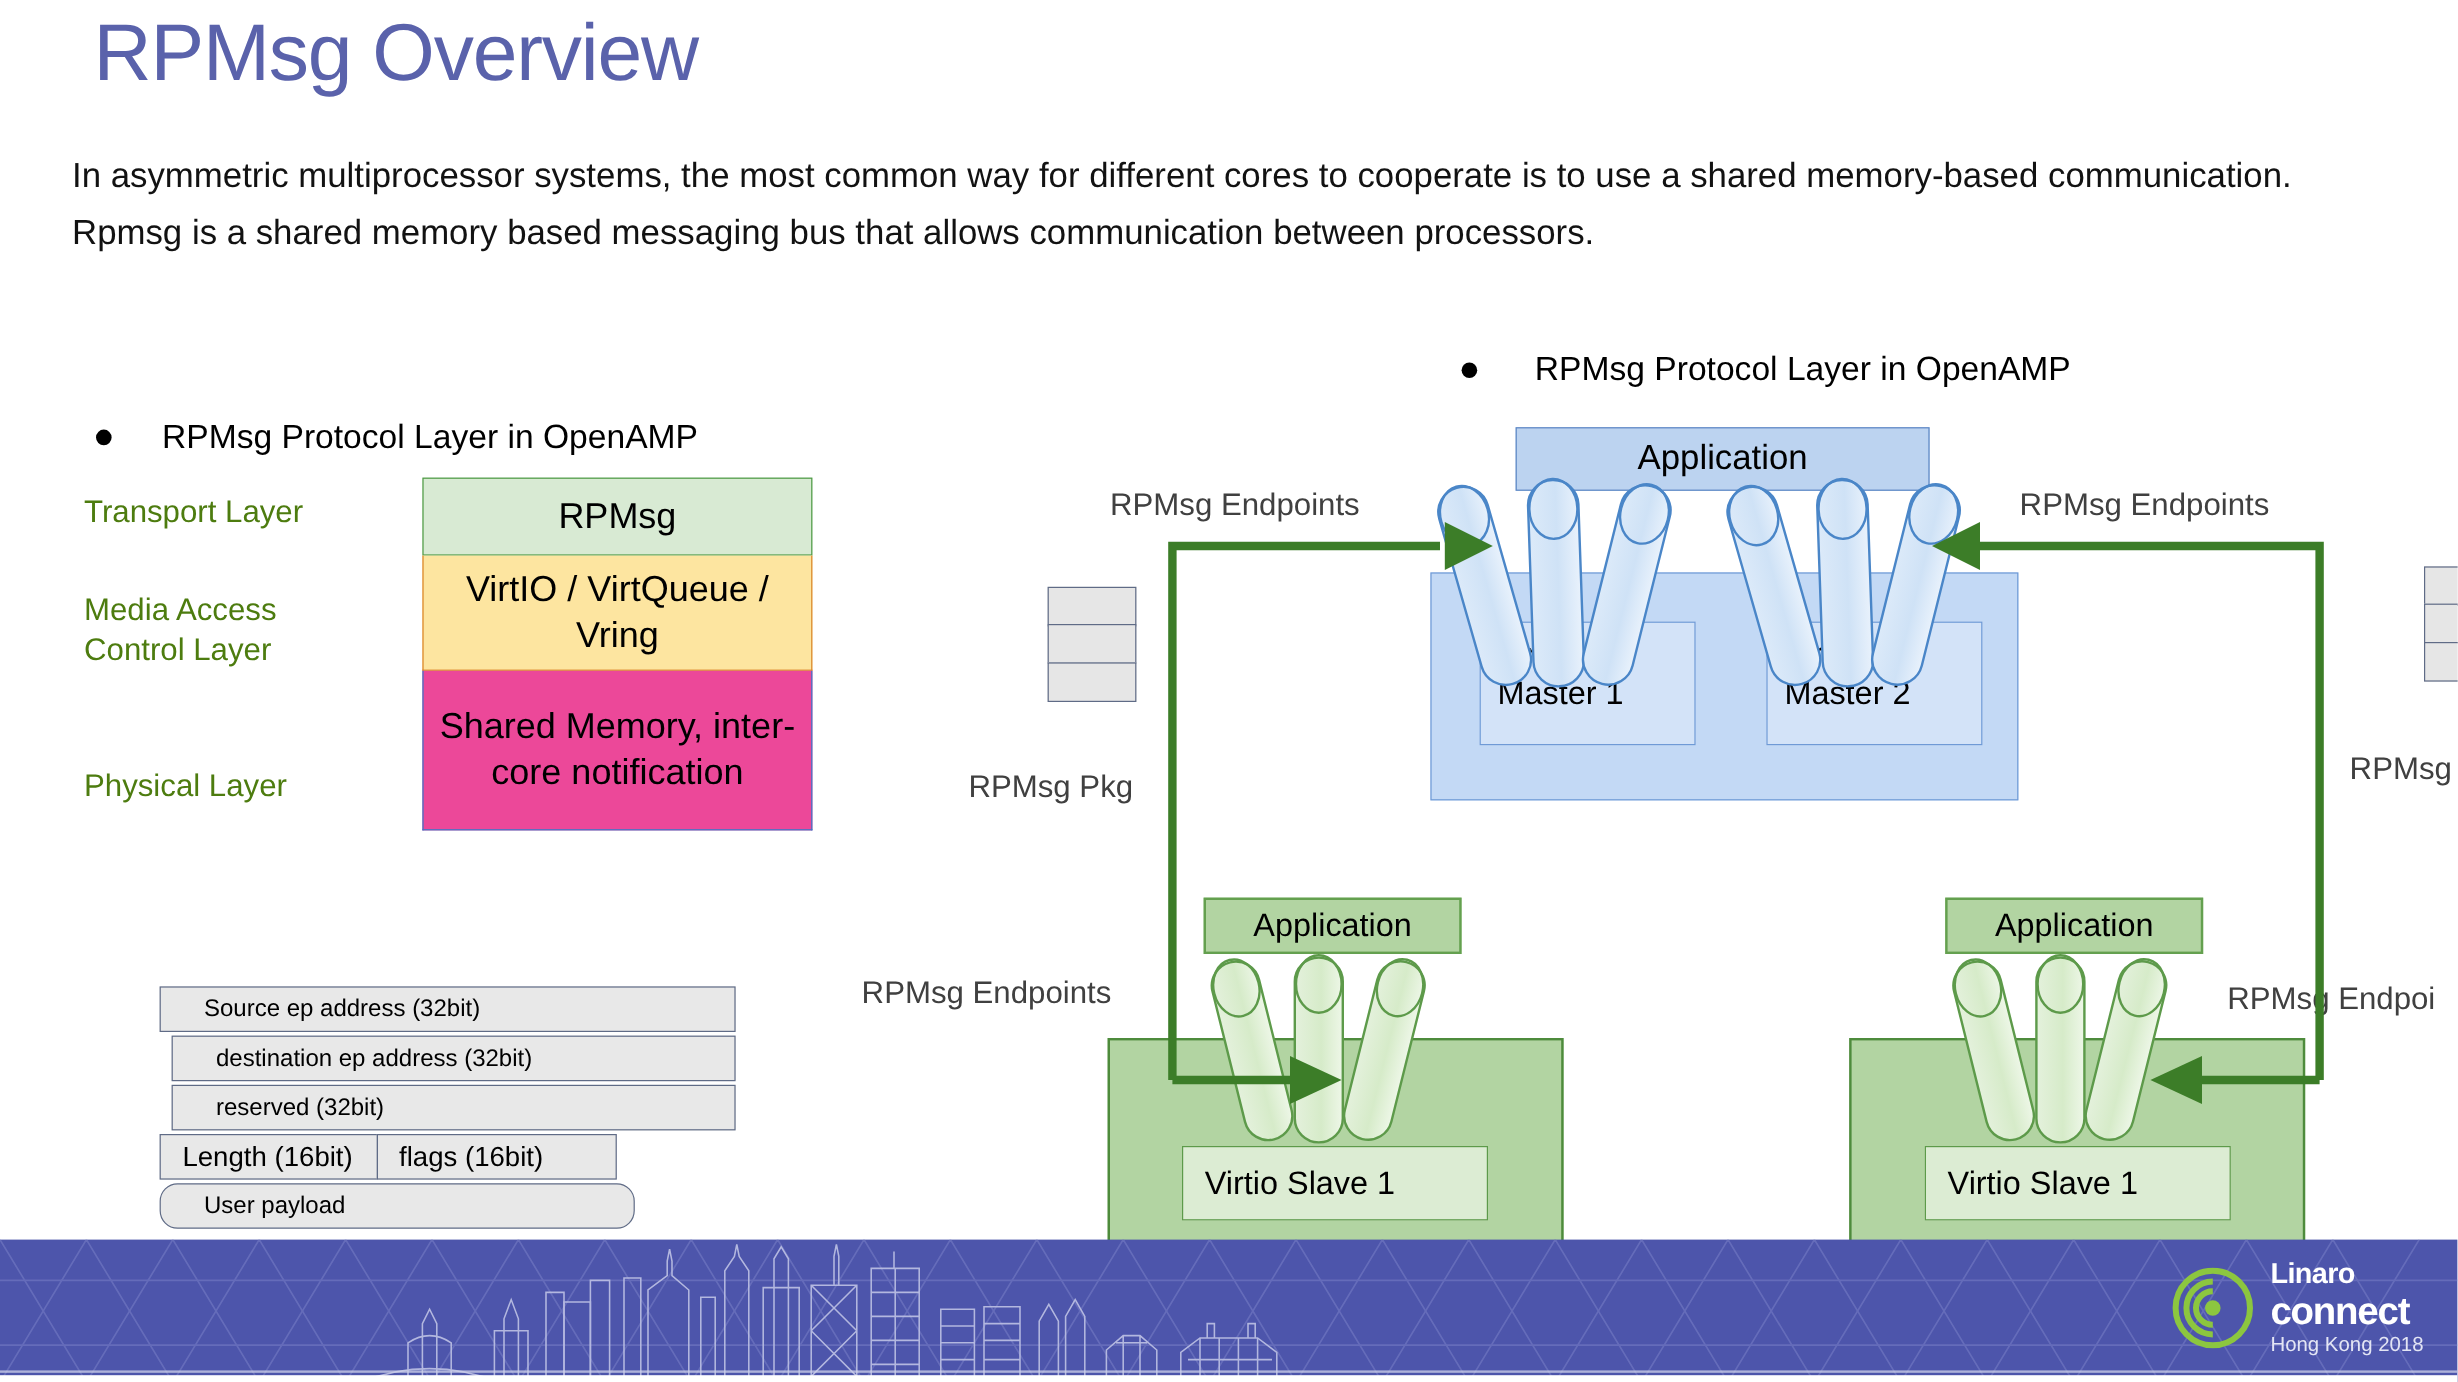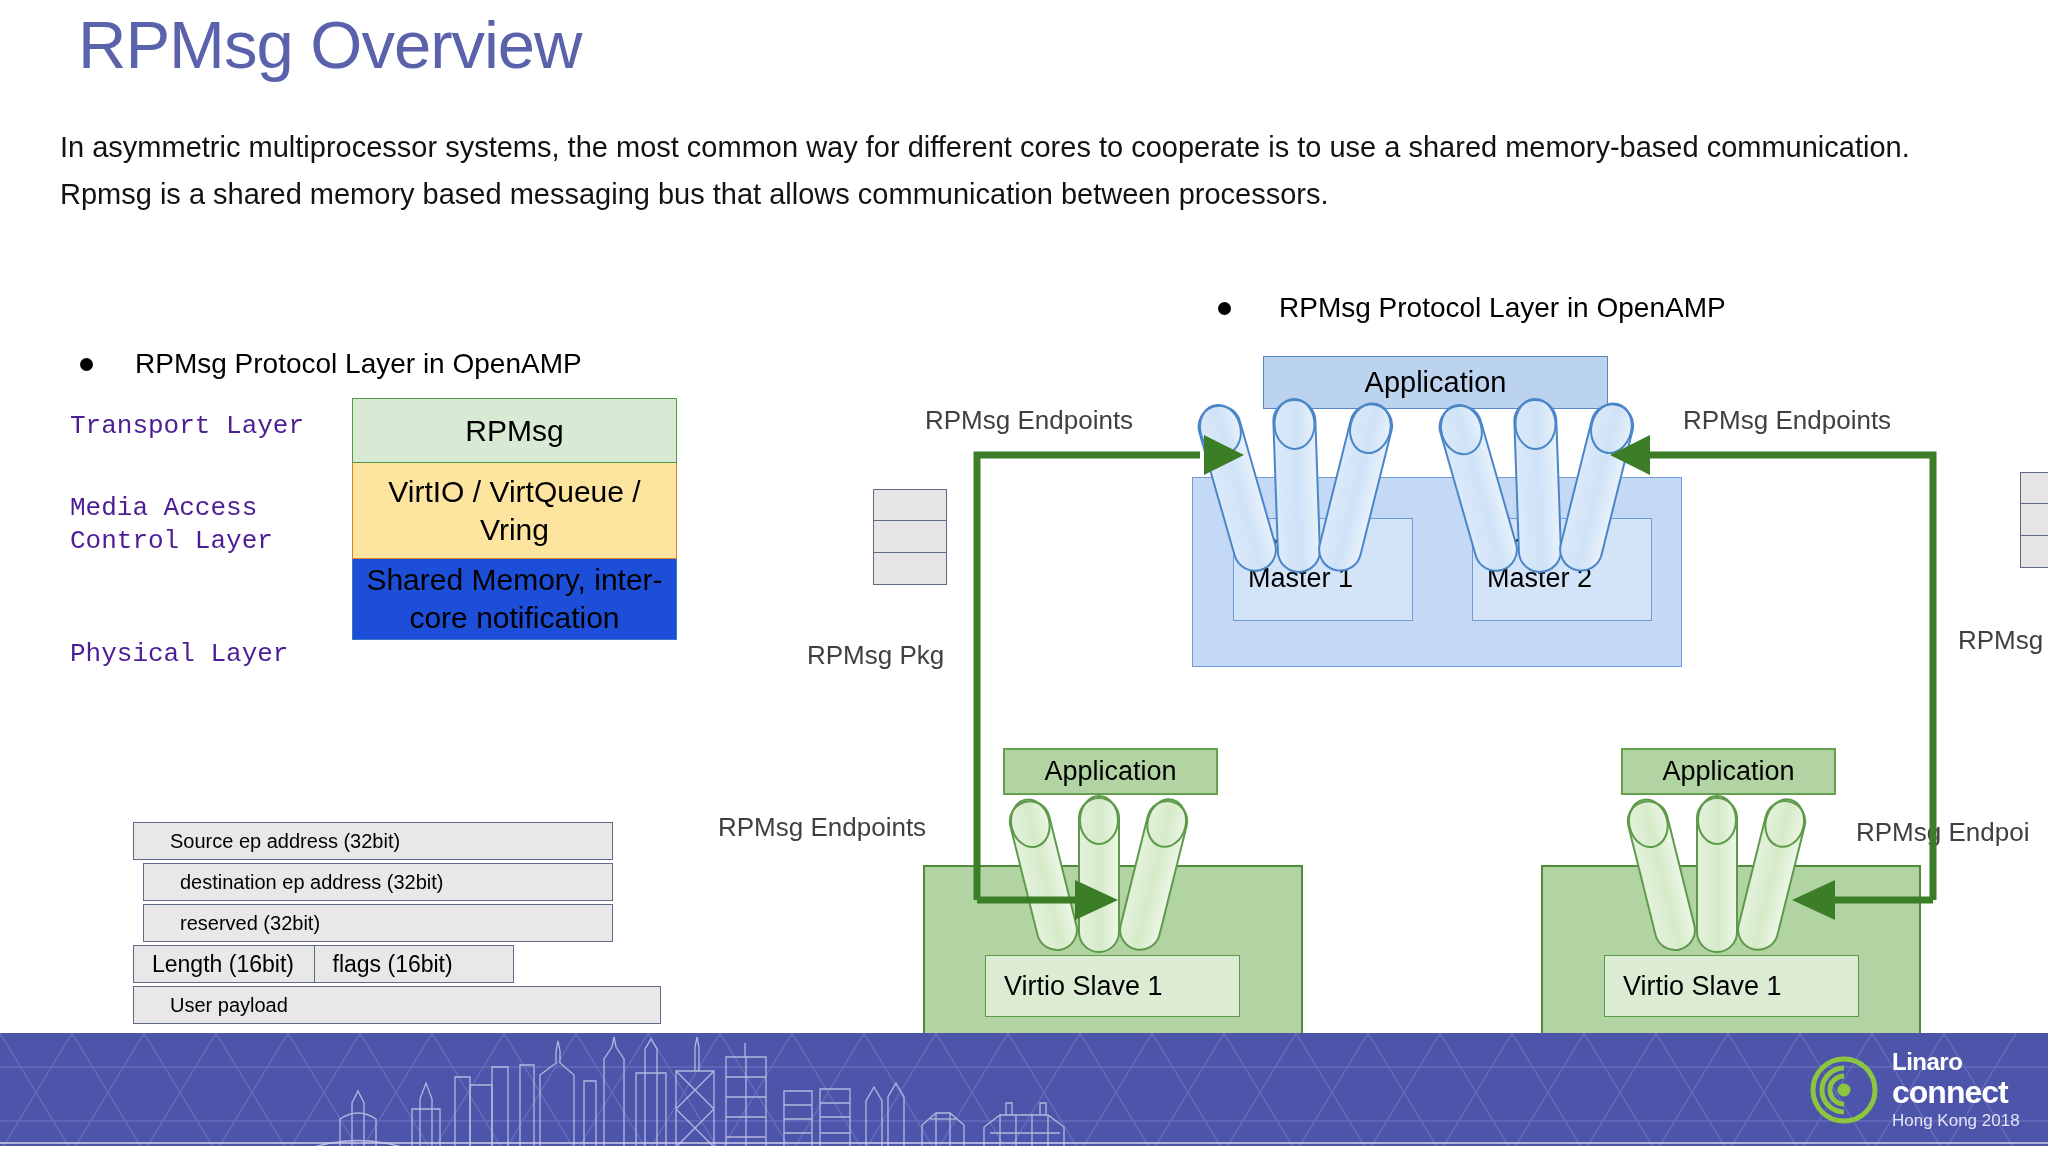--- a/index.html
+++ b/index.html
@@ -42,25 +42,25 @@
   
   #layer-stack { position: absolute; left: 352px; top: 398px; width: 325px; }
   .layer-box {
     box-sizing: border-box;
     display: flex; align-items: center; justify-content: center;
     text-align: center; font-size: 30px; line-height: 38px;
     color: #000;
   }
   .layer-transport { height: 65px; background: #d8ead3; border: 1.5px solid #4e9a45; }
   .layer-mac { height: 96px; background: #fde5a0; border: 1.5px solid #d98428; border-top: none; }
-  .layer-phys { height: 81px; background: #1d4ed8; border: 1.5px solid #3b78c9; border-top: none; }
+  .layer-phys { height: 133px; background: #ec4899; border: 1.5px solid #3b78c9; border-top: none; }
 
   .layer-label {
-    position: absolute; font-size: 26px; color: #4c1d95;
-    line-height: 33px; white-space: nowrap; font-family: Liberation Mono, monospace;
+    position: absolute; font-size: 26px; color: #4d7c0f;
+    line-height: 33px; white-space: nowrap;
   }
 
   
   #hdr-table { position: absolute; left: 133px; top: 822px; width: 480px; }
   .hdr-row {
     box-sizing: border-box;
     background: #e8e8e8; border: 1.5px solid #5f6b86;
     height: 38px; display: flex; align-items: center;
     font-size: 20px; color: #000; padding-left: 36px;
     margin-bottom: 3px;
@@ -161,21 +161,21 @@
 
 
   <div id="hdr-table">
     <div class="hdr-row">Source ep address (32bit)</div>
     <div class="hdr-row indent">destination ep address (32bit)</div>
     <div class="hdr-row indent">reserved (32bit)</div>
     <div class="hdr-split">
       <div class="hdr-cell" style="width:182px;">Length (16bit)</div>
       <div class="hdr-cell" style="width:200px; margin-left:-1.5px;">flags (16bit)</div>
     </div>
-    <div class="hdr-row" style="width:528px;">User payload</div>
+    <div class="hdr-row" style="width:396px;border-radius:15px;">User payload</div>
   </div>
 
   <div class="bullet-line" style="left:1218px; top:292px;">
     <span class="bullet-dot"></span>
     <span class="bullet-text" style="margin-left:48px;">RPMsg Protocol Layer in OpenAMP</span>
   </div>
 
   <div class="plain-label" style="left:925px; top:405px;">RPMsg Endpoints</div>
   <div class="plain-label" style="left:1683px; top:405px;">RPMsg Endpoints</div>
   <div class="plain-label" style="left:807px; top:640px;">RPMsg Pkg</div>

